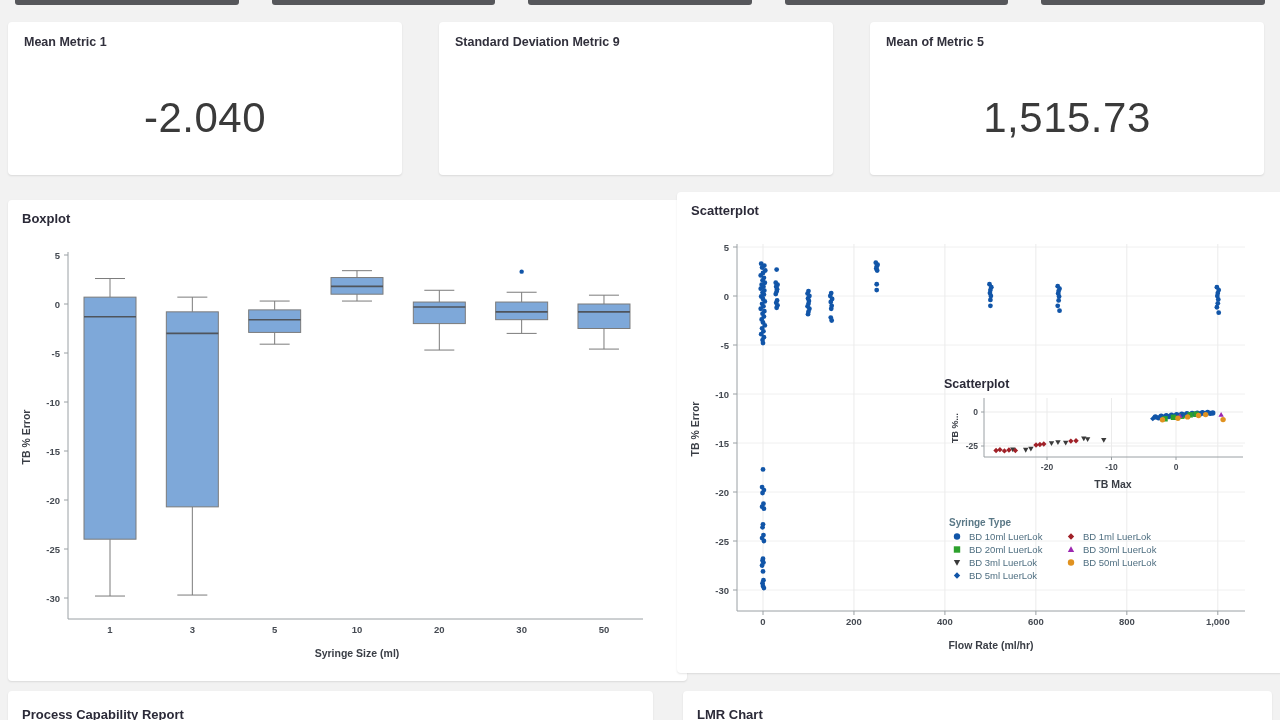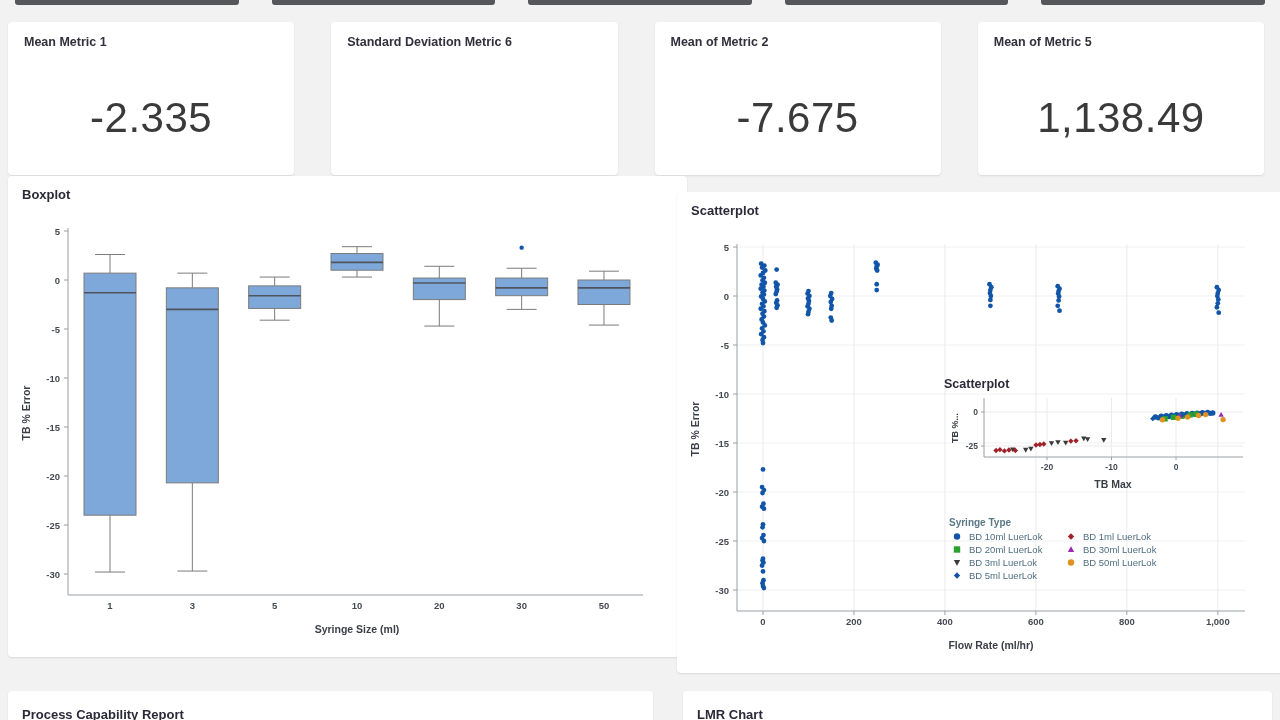--- a/index.html
+++ b/index.html
@@ -9,21 +9,21 @@
     -webkit-font-smoothing:antialiased;
   }
   .strips{position:absolute;top:0;left:8px;right:8px;display:flex;gap:19px;}
   .strip{flex:1;height:5px;margin:0 7px;background:#56575b;border-radius:0 0 3px 3px;}
   .cards{position:absolute;top:22px;left:8px;right:16px;height:153px;display:flex;gap:37px;}
   .card{flex:1;position:relative;background:#fff;border-radius:4px;box-shadow:0 1px 2px rgba(0,0,0,.10);}
   .card-title{position:absolute;top:13px;left:16px;right:10px;font-size:12.5px;font-weight:600;color:#31303c;}
   .card-value{position:absolute;top:72px;left:0;right:0;text-align:center;font-size:42px;font-weight:300;color:#3a3a3a;letter-spacing:.5px;}
   .panel{position:absolute;background:#fff;border-radius:4px;box-shadow:0 1px 2px rgba(0,0,0,.10);overflow:hidden;}
   .panel-title{position:absolute;top:11px;left:14px;font-size:13px;font-weight:600;color:#2b2a38;z-index:2;}
-  #boxplot-panel{left:8px;top:176px;width:679px;height:481px;}
+  #boxplot-panel{left:8px;top:200px;width:679px;height:481px;}
   #scatter-panel{left:677px;top:192px;width:606px;height:481px;}
   #pcr-panel{left:8px;top:691px;width:645px;height:60px;}
   #lmr-panel{left:683px;top:691px;width:589px;height:60px;}
   #pcr-panel .panel-title,#lmr-panel .panel-title{top:16px;}
   svg{position:absolute;left:0;top:0;}
   svg text{font-family:"Liberation Sans",sans-serif;}
 </style>
 </head>
 <body>
 
@@ -31,32 +31,28 @@
   <div class="strip"></div>
   <div class="strip"></div>
   <div class="strip"></div>
   <div class="strip"></div>
   <div class="strip"></div>
 </div>
 
 <div class="cards">
   <div class="card">
     <div class="card-title">Mean Metric 1</div>
-    <div class="card-value">-2.335</div>
+    <div class="card-value">-2.040</div>
   </div>
   <div class="card">
-    <div class="card-title">Standard Deviation Metric 6</div>
-  </div>
-  <div class="card">
-    <div class="card-title">Mean of Metric 2</div>
-    <div class="card-value">-7.675</div>
+    <div class="card-title">Standard Deviation Metric 9</div>
   </div>
   <div class="card">
     <div class="card-title">Mean of Metric 5</div>
-    <div class="card-value">1,138.49</div>
+    <div class="card-value">1,515.73</div>
   </div>
 </div>
 
 <div class="panel" id="boxplot-panel">
   <div class="panel-title">Boxplot</div>
   <svg id="boxplot-svg" width="645" height="481">
       <g>
         <line x1="60" y1="52" x2="60" y2="419" stroke="#9aa0a4" stroke-width="1"></line>
         <line x1="60" y1="419" x2="635" y2="419" stroke="#9aa0a4" stroke-width="1"></line>
         <line x1="56" y1="55" x2="60" y2="55" stroke="#9aa0a4"></line>

